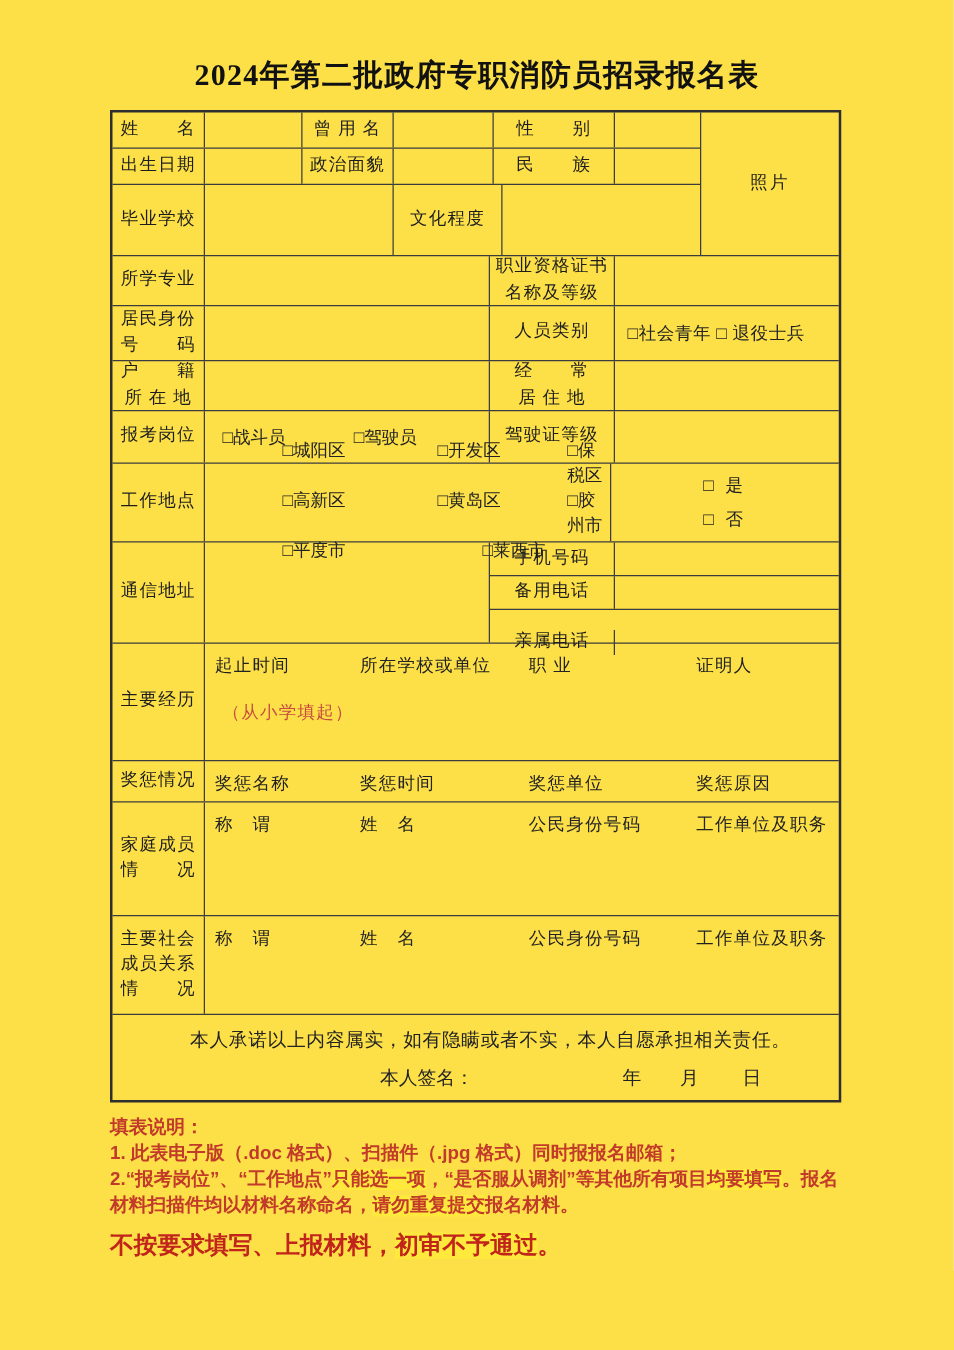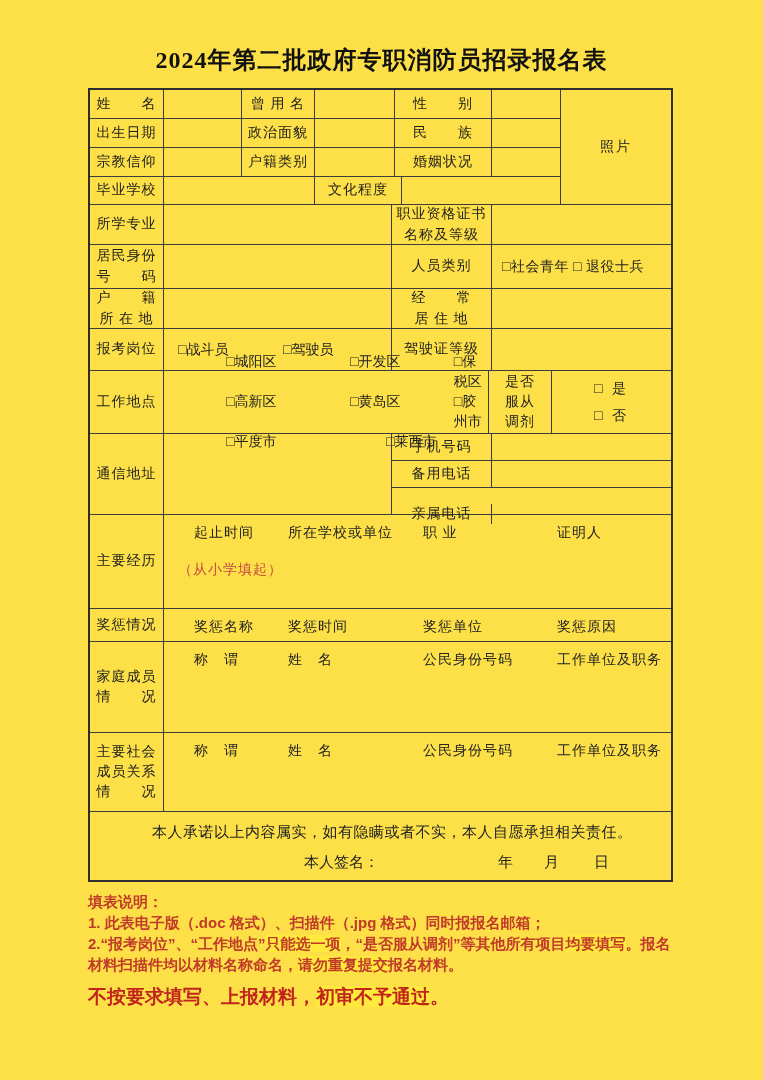--- a/index.html
+++ b/index.html
@@ -44,21 +44,21 @@
   .optline{display:flex;line-height:20px;}
   .optline span{display:block;margin-left:48px;}
   .ow1{width:112px;} .ow2{width:82px;}
   .jobopts{justify-content:flex-start;padding-left:14px;}
   .jobopts span:first-child{width:105px;display:inline-block;}
   .catopts{justify-content:flex-start;padding-left:10px;letter-spacing:.5px;}
   .yn{flex-direction:column;justify-content:center;gap:9px;letter-spacing:3px;}
   
   .content{position:relative;display:block;}
   .hdr{position:absolute;top:9px;white-space:nowrap;letter-spacing:1px;}
-  .p1{left:30px;} .p2{left:124px;} .p3{left:259px;} .p4{left:393px;}
+  .p1{left:8px;} .p2{left:124px;} .p3{left:259px;} .p4{left:393px;}
   .rednote{position:absolute;left:14px;top:46px;color:#c64a40;letter-spacing:1px;}
   
   .decl{flex:1;position:relative;display:block;font-size:15px;}
   .decl .dl1{position:absolute;left:30px;top:11px;letter-spacing:.5px;margin-left:32px;}
   .decl .sig{position:absolute;top:41px;}
   .sg1{left:214px;} .sg2{left:408px;} .sg3{left:454px;} .sg4{left:504px;}
   
   .notes{
     position:absolute;left:88px;top:891px;width:594px;
     color:#c13a2a;font-size:15px;line-height:21px;font-weight:bold;
@@ -86,28 +86,20 @@
           <div class="c w80"></div>
           <div class="c lab w97">性　　别</div>
           <div class="c fx"></div>
         </div>
         <div class="r">
           <div class="c lab w74">出生日期</div>
           <div class="c w78"></div>
           <div class="c lab w73">政治面貌</div>
           <div class="c w80"></div>
           <div class="c lab w97">民　　族</div>
-          <div class="c fx"></div>
-        </div>
-        <div class="r">
-          <div class="c lab w74">宗教信仰</div>
-          <div class="c w78"></div>
-          <div class="c lab w73">户籍类别</div>
-          <div class="c w80"></div>
-          <div class="c lab w97">婚姻状况</div>
           <div class="c fx"></div>
         </div>
         <div class="r">
           <div class="c lab w74">毕业学校</div>
           <div class="c w151"></div>
           <div class="c lab w87">文化程度</div>
           <div class="c fx"></div>
         </div>
       </div>
       <div class="photo lab">照片</div>
@@ -159,23 +151,20 @@
         <div class="optline">
           <span class="ow1">□高新区</span>
           <span class="ow2">□黄岛区</span>
           <span>□胶州市</span>
         </div>
         <div class="optline">
           <span class="ow1">□平度市</span>
           <span class="ow2">□莱西市</span>
         </div>
       </div>
-      <div class="c lab w63">是否
-服从
-调剂</div>
       <div class="c fx yn">
         <span>□ 是</span>
         <span>□ 否</span>
       </div>
     </div>
 
     <div class="r" style="height:81px">
       <div class="c lab w74">通信地址</div>
       <div class="c w228"></div>
       <div class="commR">

